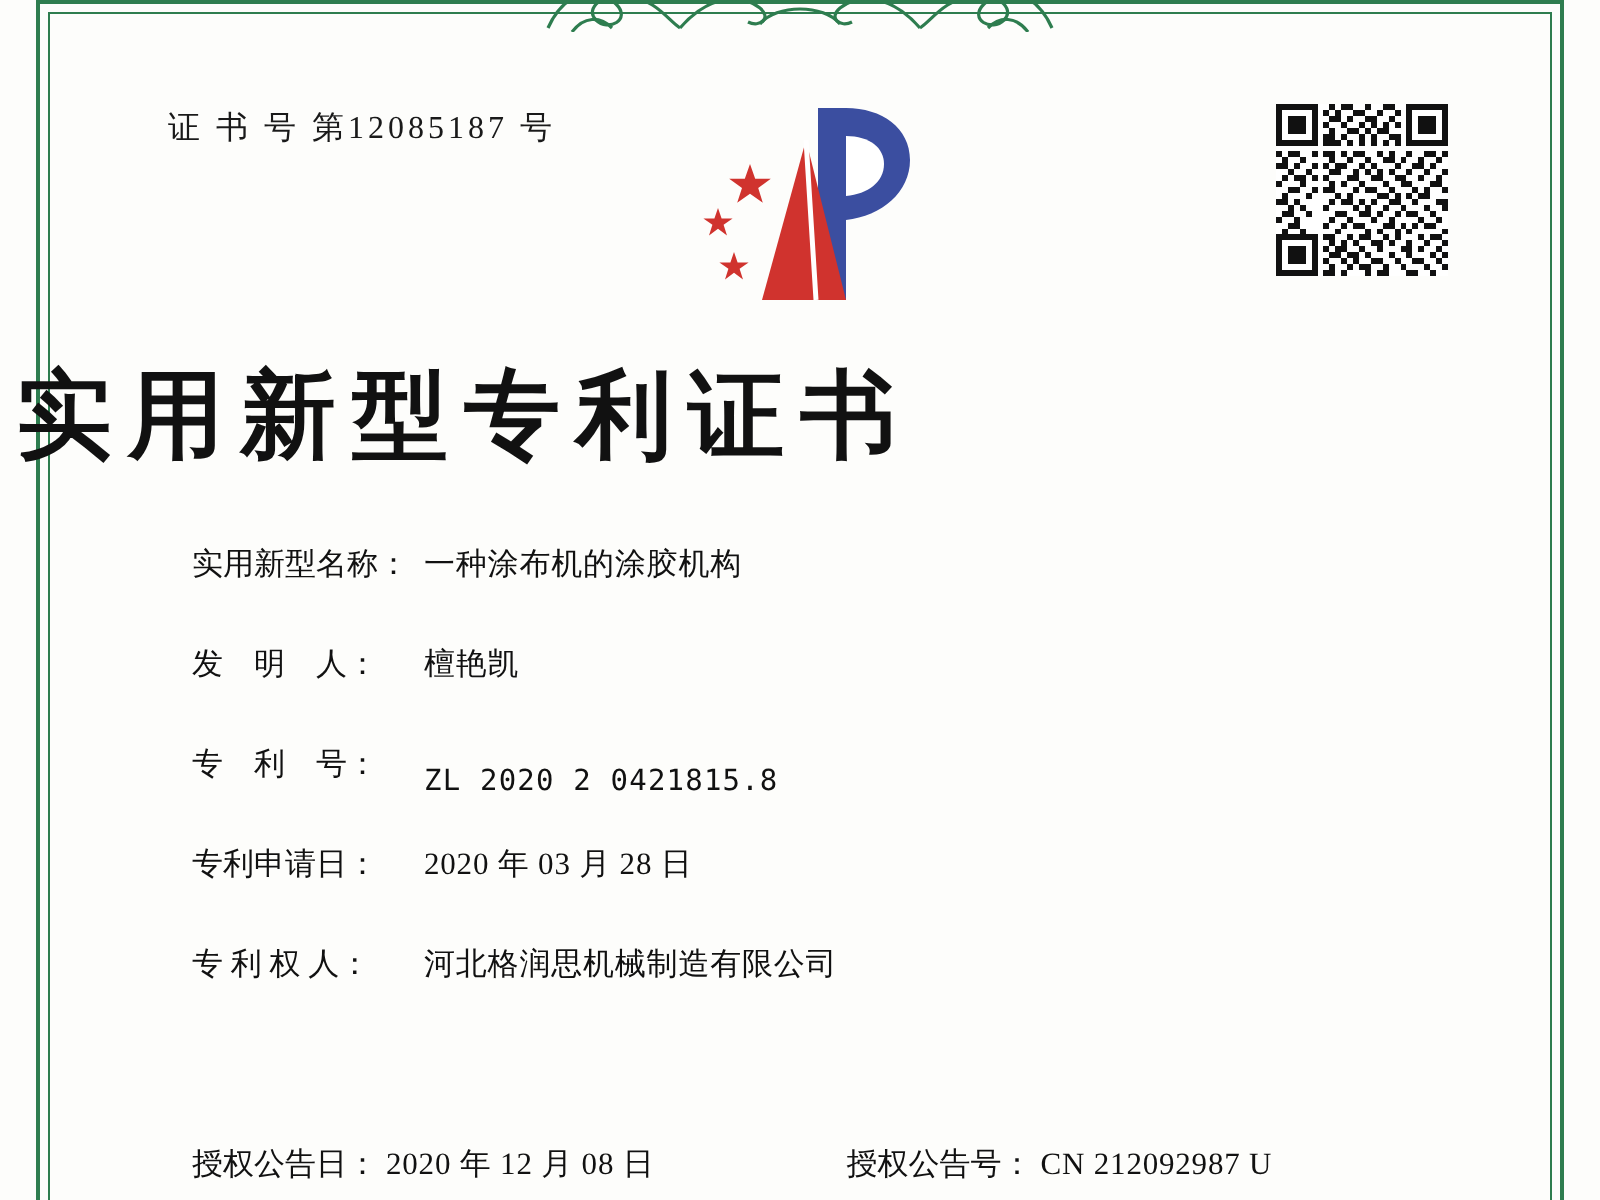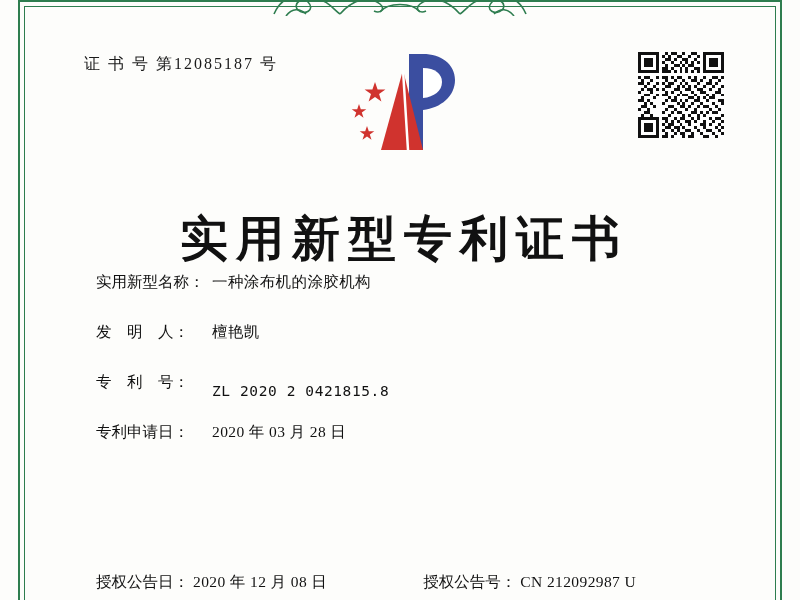--- a/index.html
+++ b/index.html
@@ -84,28 +84,26 @@
     background: #ffffff;
   }
   .qr svg { display: block; }
 
   
   .title {
     position: absolute;
     left: 0;
     right: 0;
     top: 176px;
-    text-align: center;
     font-size: 48px;
     letter-spacing: 8px;
     color: #111111;
     font-family: "DejaVu Serif", "Liberation Serif", serif;
     font-weight: 700;
     text-indent: 8px;
-    margin-top: 31px;
   }
 
   
   .fields {
     position: absolute;
     left: 96px;
     right: 60px;
     top: 272px;
   }
   .field-row {
@@ -452,20 +450,24 @@
     <div class="field-row">
       <span class="field-label">专　利　号：</span>
       <span class="field-value mono">ZL 2020 2 0421815.8</span>
     </div>
 
     <div class="field-row">
       <span class="field-label">专利申请日：</span>
       <span class="field-value">2020 年 03 月 28 日</span>
     </div>
 
+    <div class="field-row">
+      <span class="field-label">专 利 权 人：</span>
+      <span class="field-value">河北格润思机械制造有限公司</span>
+    </div>
 
 
   </div>
 
   <div class="bottom-row">
     <div class="bottom-left">
       <span class="bottom-label">授权公告日：</span>
       <span class="field-value">2020 年 12 月 08 日</span>
     </div>
     <div class="bottom-right">

